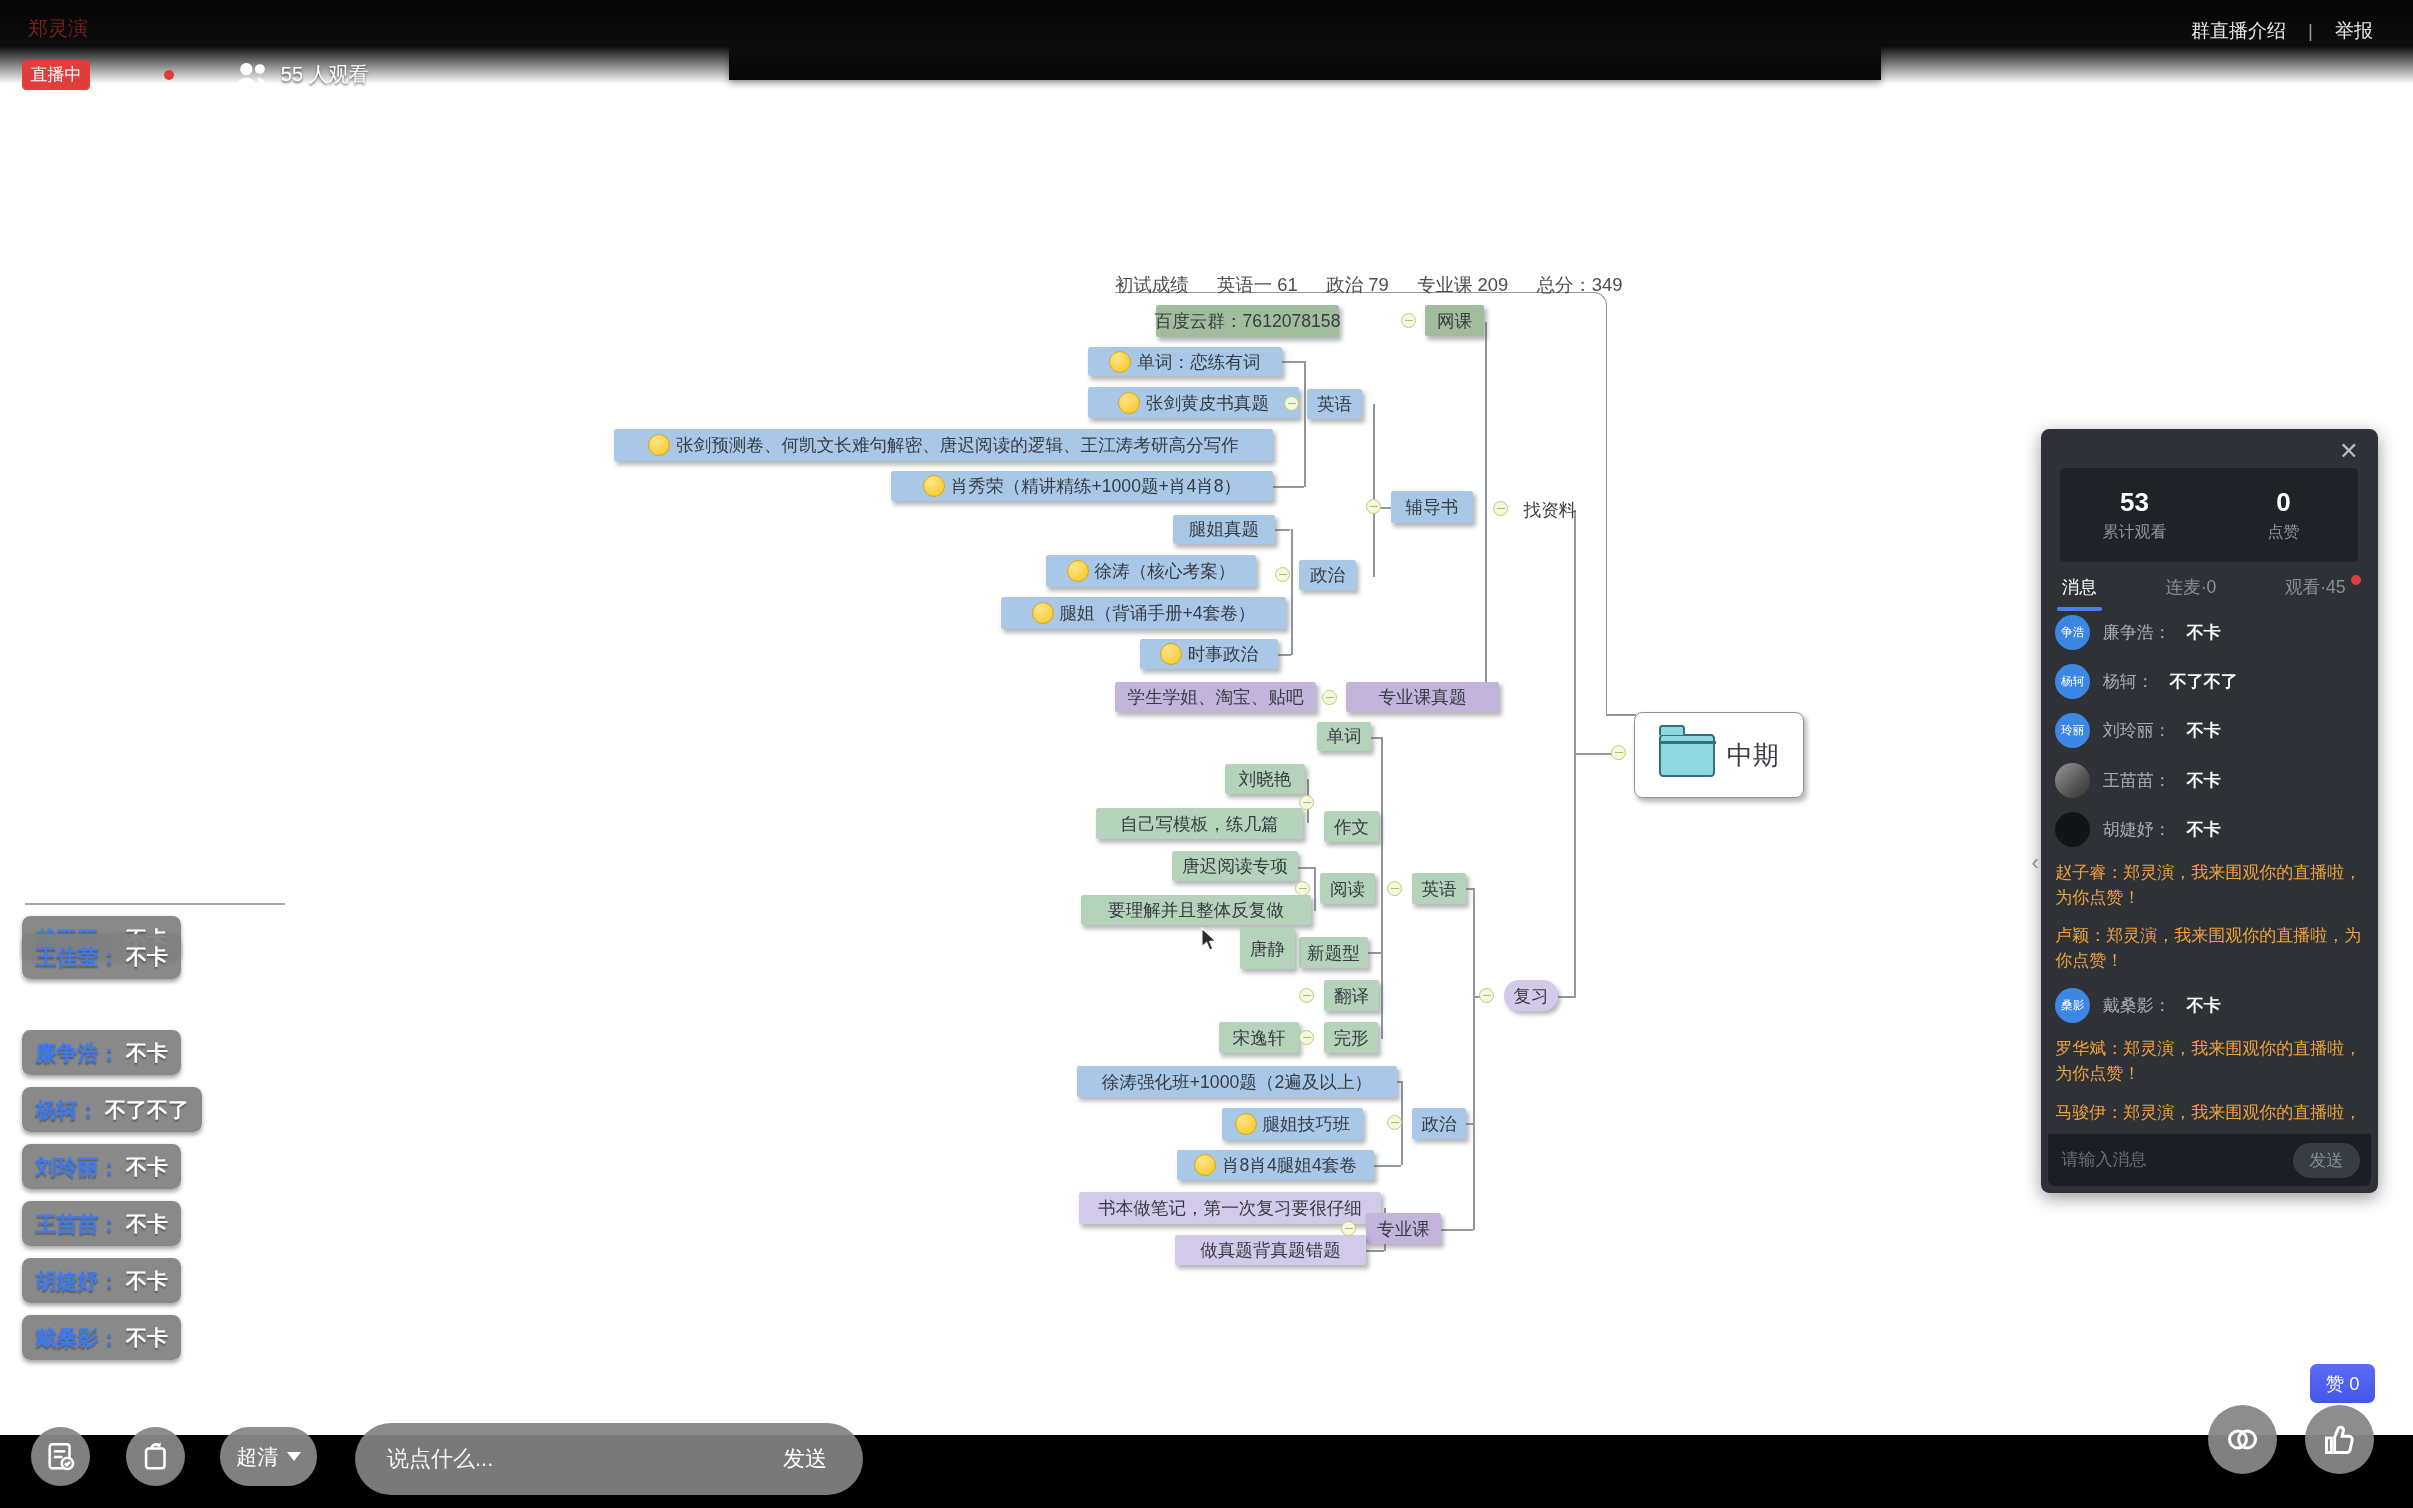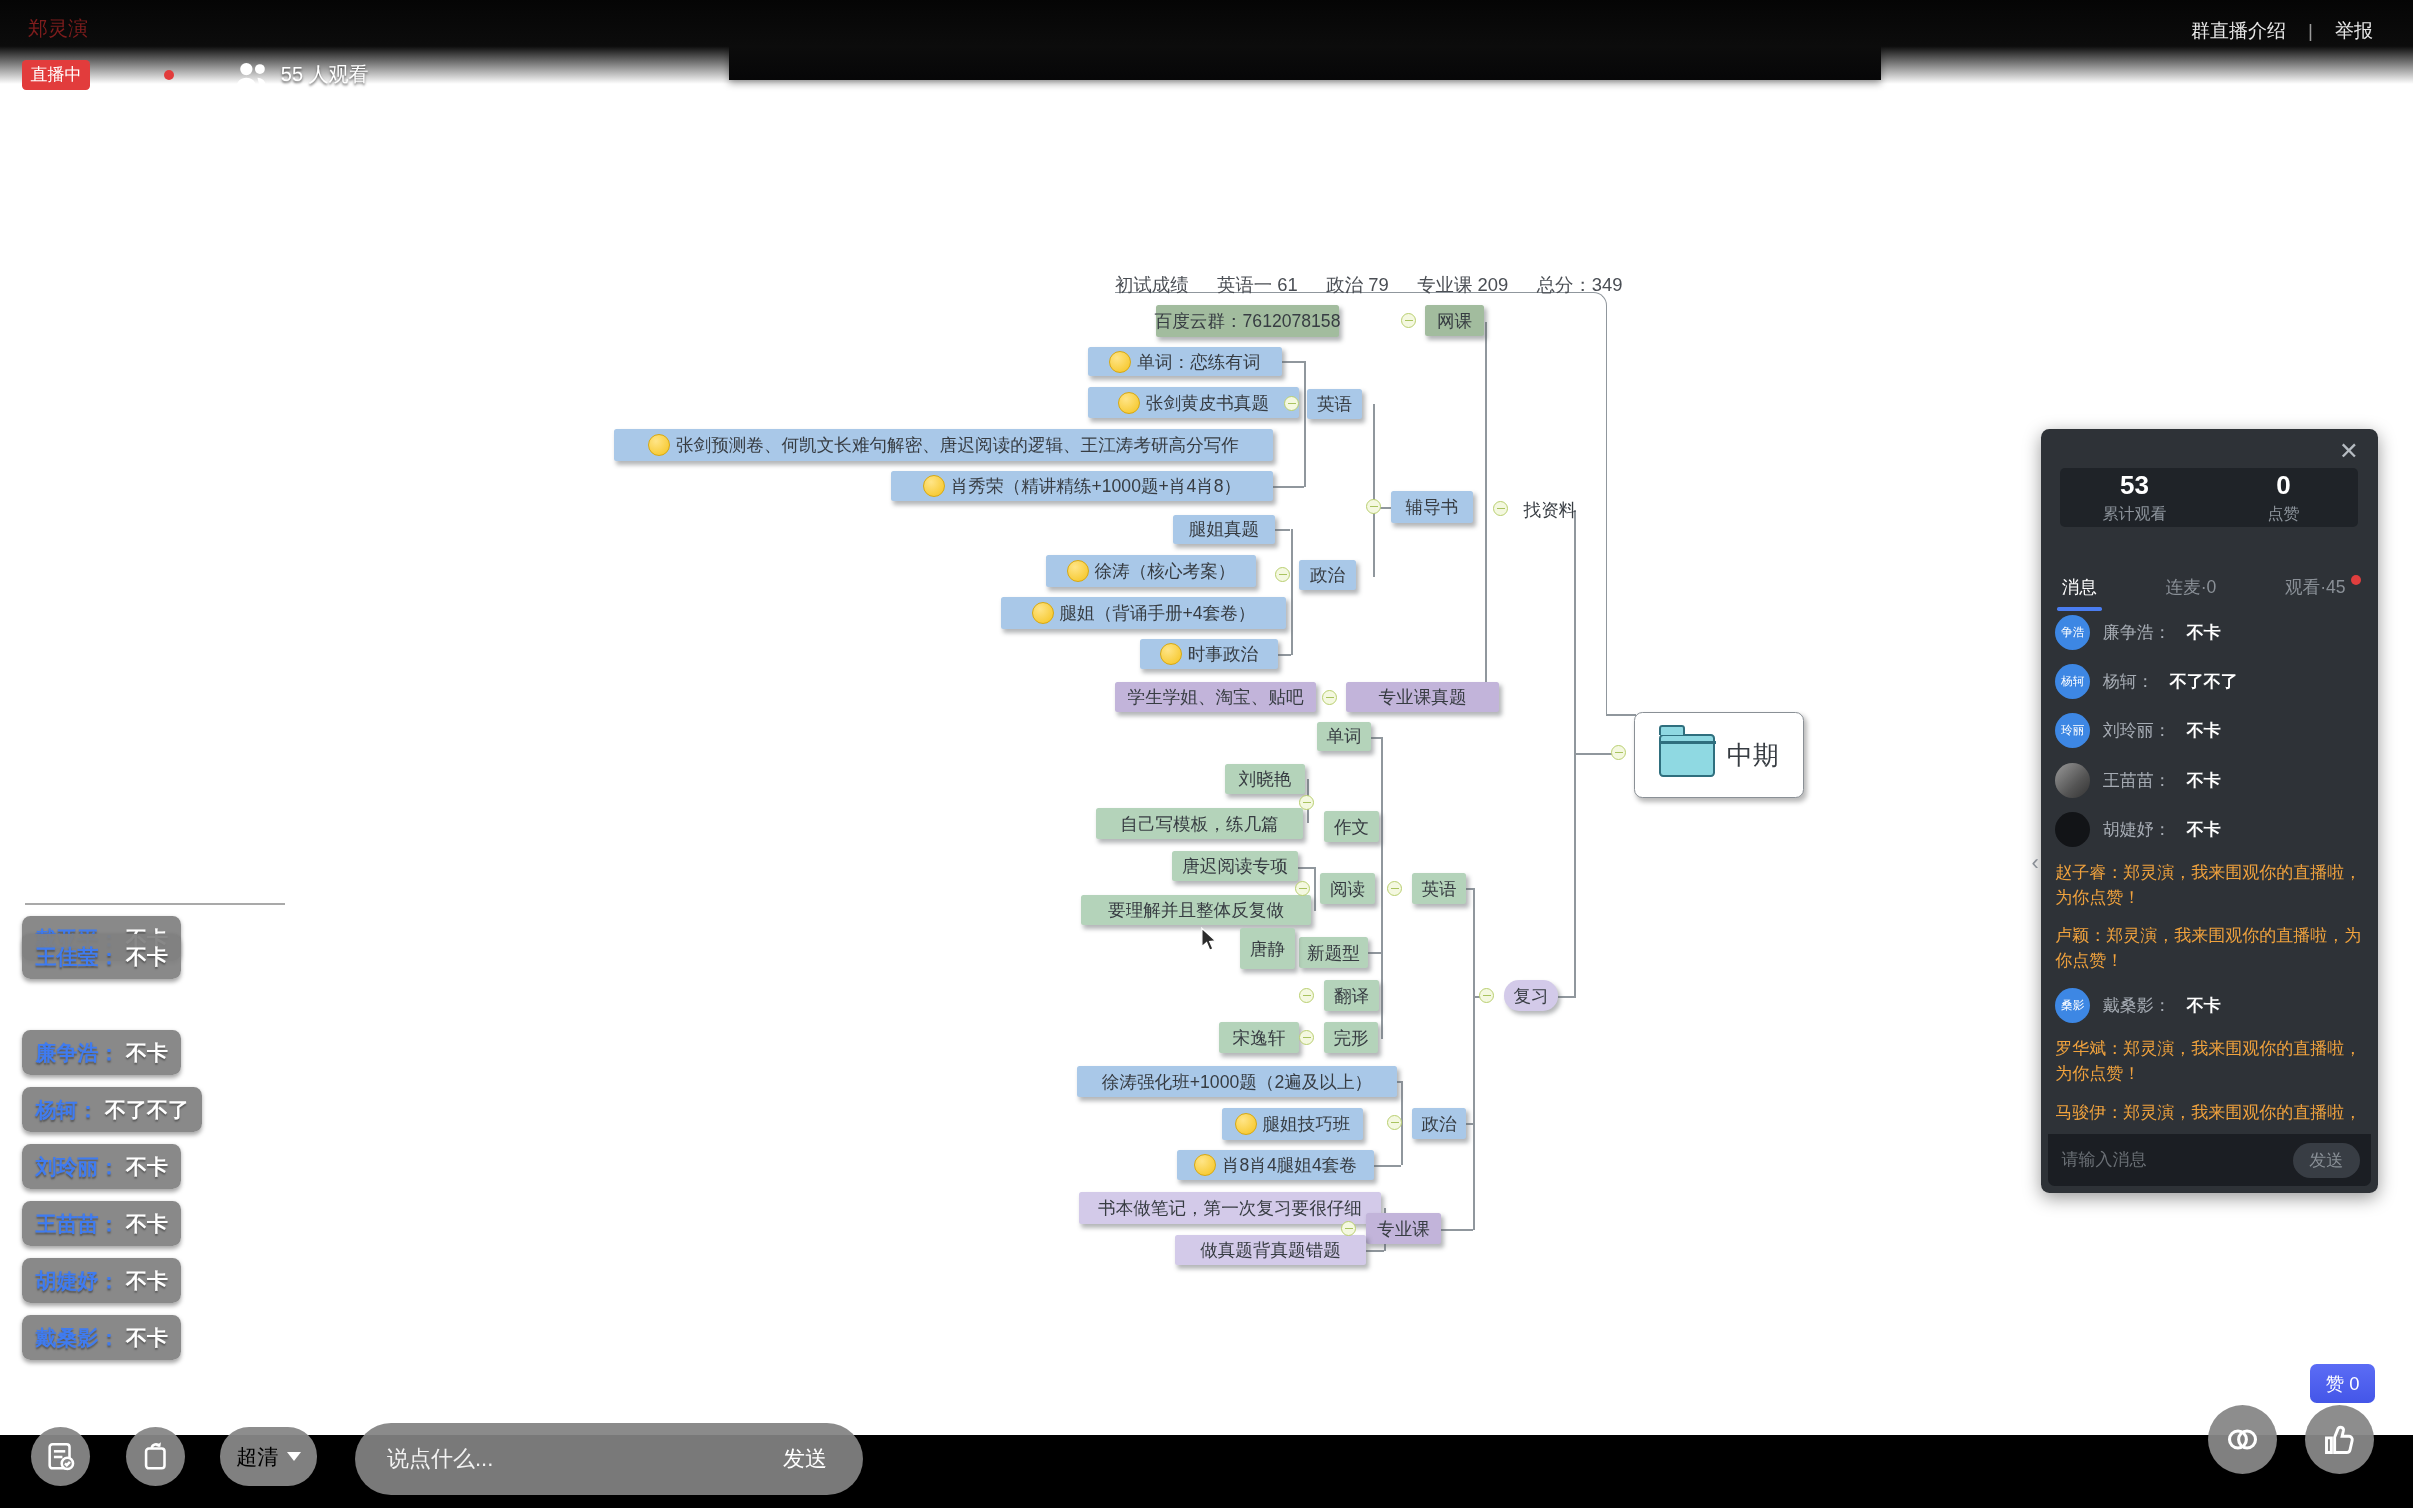--- a/index.html
+++ b/index.html
@@ -46,21 +46,21 @@
   .divline{position:absolute;left:25px;top:903px;width:260px;height:1.7px;background:#a9a9a9;z-index:10;}
   .cb{position:absolute;left:22px;height:45px;display:flex;align-items:center;padding:0 13.4px;
       background:rgba(128,128,128,.93);border-radius:8.4px;font-size:21px;font-weight:bold;
       box-shadow:0 2.5px 4.2px rgba(0,0,0,.35);z-index:10;white-space:nowrap;}
   .cb .nm{color:#3f7bf0;text-shadow:0 1.7px 1.7px rgba(0,0,0,.35);}
   .cb .tx{color:#fff;margin-left:6.7px;text-shadow:0 1.7px 1.7px rgba(0,0,0,.35);}
   
   .panel{position:absolute;left:2041px;top:429px;width:337px;height:764px;background:#2e3237;
          border-radius:8.4px;box-shadow:0 5px 18.4px rgba(0,0,0,.4);z-index:20;}
   .closex{position:absolute;right:13.4px;top:6.7px;color:#b6bcc2;font-size:23.5px;background:none;border:none;cursor:pointer;}
-  .statcard{position:absolute;left:19px;top:39px;width:298px;height:59px;background:#1f2playe328;background:#1f2328;
+  .statcard{position:absolute;left:19px;top:39px;width:298px;height:94px;background:#1f2playe328;background:#1f2328;
             border-radius:5px;display:flex;align-items:center;}
   .stat{flex:1;text-align:center;}
   .stat .v{color:#fff;font-size:26px;font-weight:bold;}
   .stat .l{color:#8e959d;font-size:16px;margin-top:3.4px;}
   .tabs{position:absolute;left:19px;right:19px;top:141px;display:flex;justify-content:space-between;align-items:center;}
   .tab{font-size:17.6px;color:#8a9097;background:none;border:none;position:relative;padding:5px 1.7px;cursor:pointer;}
   .tab.active{color:#fff;}
   .tab.active::after{content:"";position:absolute;left:-3.4px;right:-3.4px;bottom:-6.7px;height:4.2px;background:#4a7df0;border-radius:1.7px;}
   .tabdot{position:absolute;width:10px;height:10px;border-radius:50%;background:#e03e3e;right:-13.4px;top:5px;}
   .msgs{position:absolute;left:14.2px;right:8.4px;top:186px;bottom:65px;overflow:hidden;
@@ -78,21 +78,21 @@
          font-family:"Liberation Sans","DejaVu Sans",sans-serif;}
   .inbar input::placeholder{color:#6b7076;}
   .sendpill{width:67px;height:35px;border-radius:17.6px;background:#383d44;color:#8a9097;font-size:17px;border:none;cursor:pointer;}
   .collapse-handle{position:absolute;left:-12.6px;top:409px;width:13.4px;height:50px;color:#8a8f96;font-size:22px;
          display:flex;align-items:center;justify-content:center;cursor:pointer;}
   
   .bottomband{position:absolute;left:0;top:1435px;width:2413px;height:74px;background:#000;z-index:15;}
   .cbtn{position:absolute;width:59px;height:59px;border-radius:50%;background:rgba(135,135,135,.95);
         display:flex;align-items:center;justify-content:center;border:none;cursor:pointer;z-index:22;}
   .qpill{position:absolute;left:220px;top:1427px;width:97px;height:59px;border-radius:29px;background:rgba(135,135,135,.95);
-        color:#000000;font-size:21px;display:flex;align-items:center;justify-content:center;gap:8.4px;border:none;cursor:pointer;z-index:22;}
+        color:#ffffff;font-size:21px;display:flex;align-items:center;justify-content:center;gap:8.4px;border:none;cursor:pointer;z-index:22;}
   .caret{width:0;height:0;border-left:7.5px solid transparent;border-right:7.5px solid transparent;border-top:9.2px solid #fff;}
   .chatpill{position:absolute;left:355px;top:1423px;width:508px;height:72px;border-radius:36px;
         background:rgba(130,130,130,.93);display:flex;align-items:center;padding:0 30px;box-sizing:border-box;z-index:22;}
   .chatpill input{flex:1;background:transparent;border:none;outline:none;color:#f2f2f2;font-size:22px;
         font-family:"Liberation Sans","DejaVu Sans",sans-serif;}
   .chatpill input::placeholder{color:#f2f2f2;}
   .sendlbl{color:#fff;font-size:22px;background:none;border:none;cursor:pointer;}
   .likebadge{position:absolute;left:2310px;top:1364px;width:65px;height:39px;border-radius:6.7px;
         background:linear-gradient(#5b6cf5,#4456e8);color:#fff;font-size:18.4px;display:flex;align-items:center;
         justify-content:center;border:none;cursor:pointer;z-index:22;}

